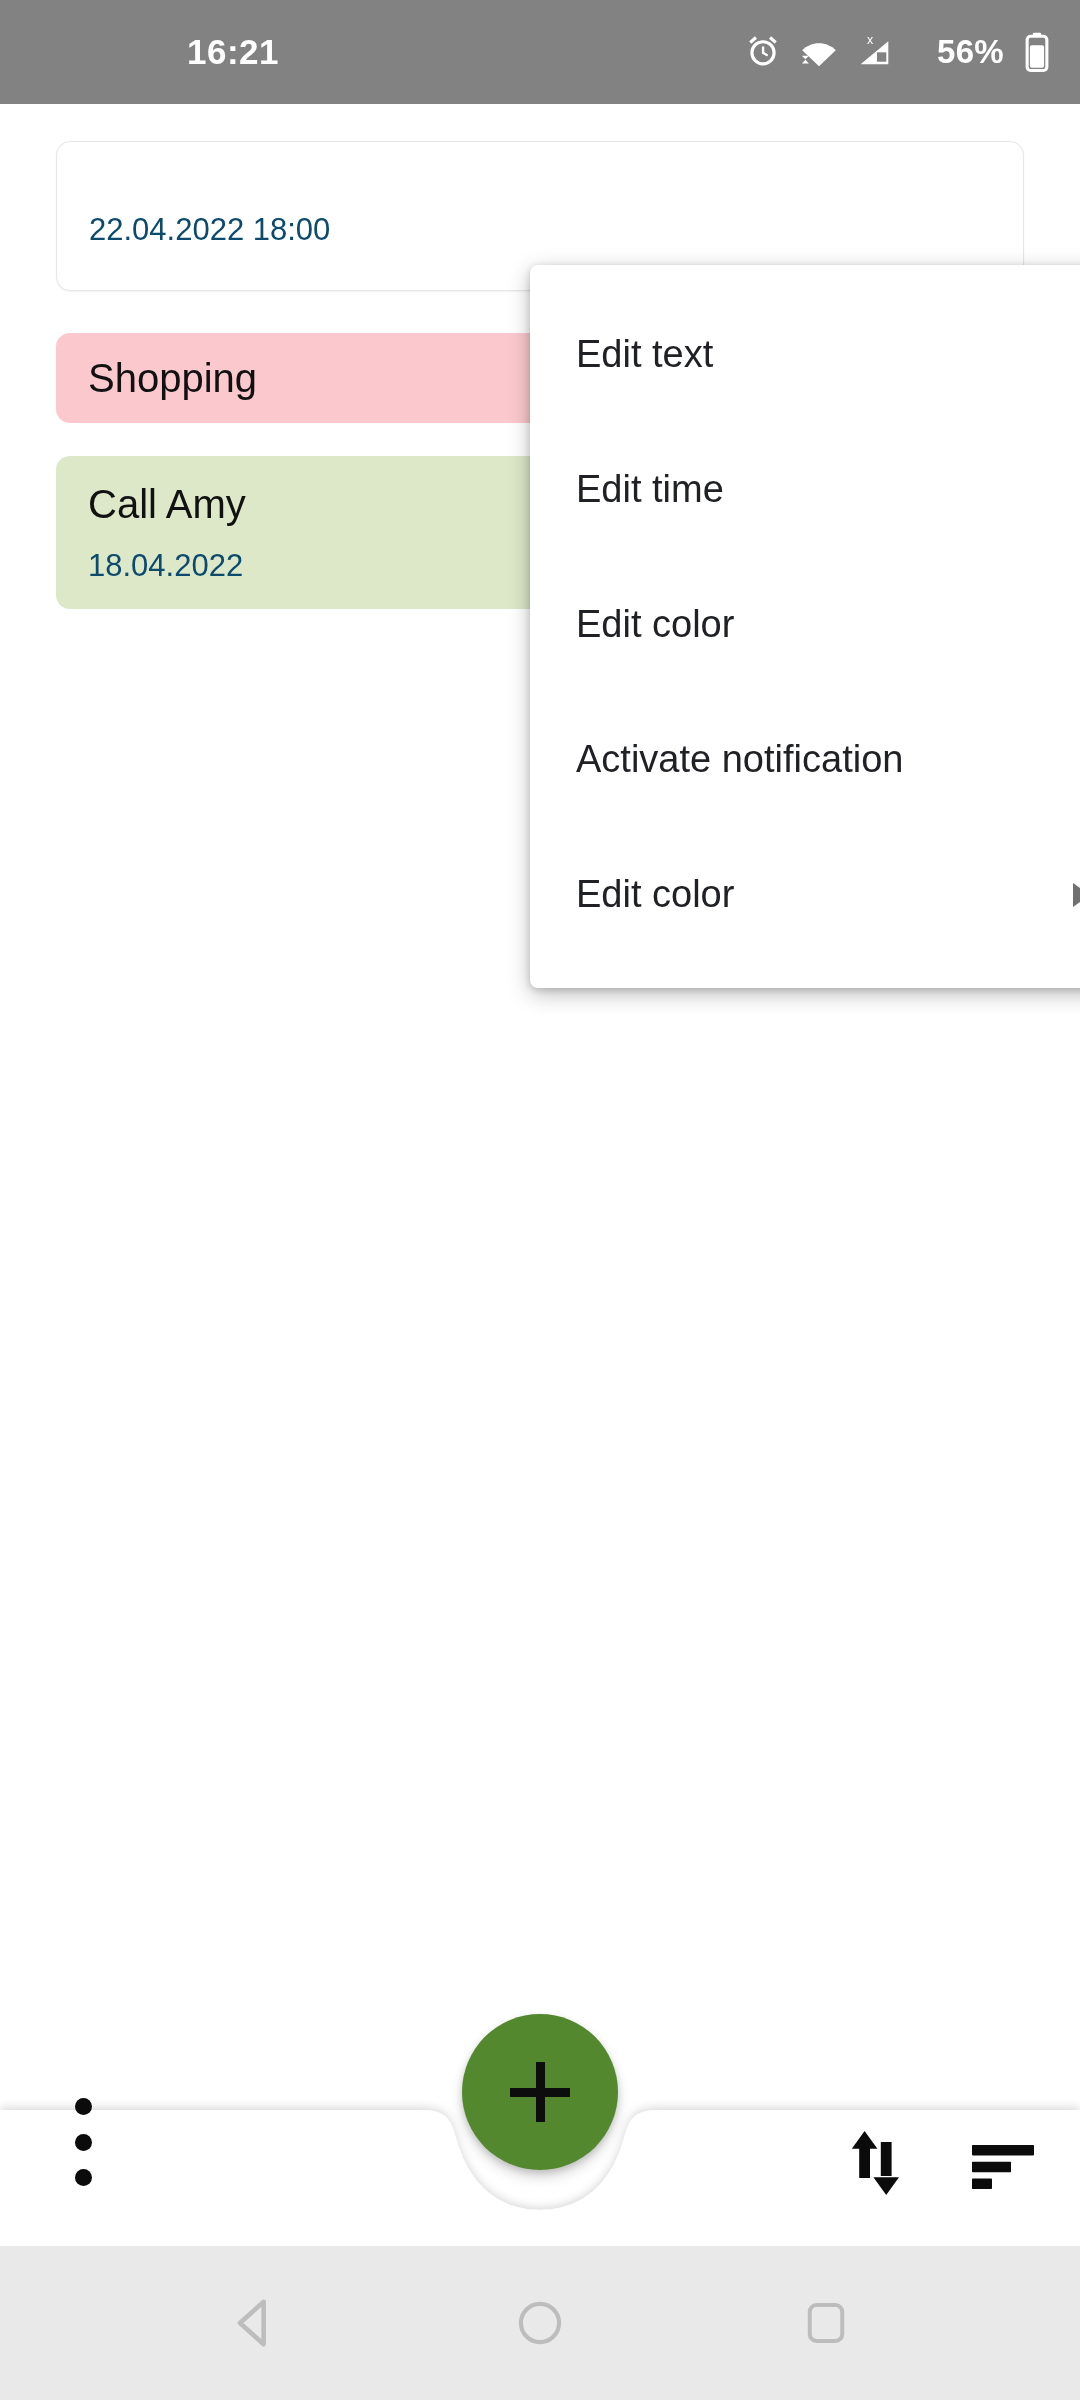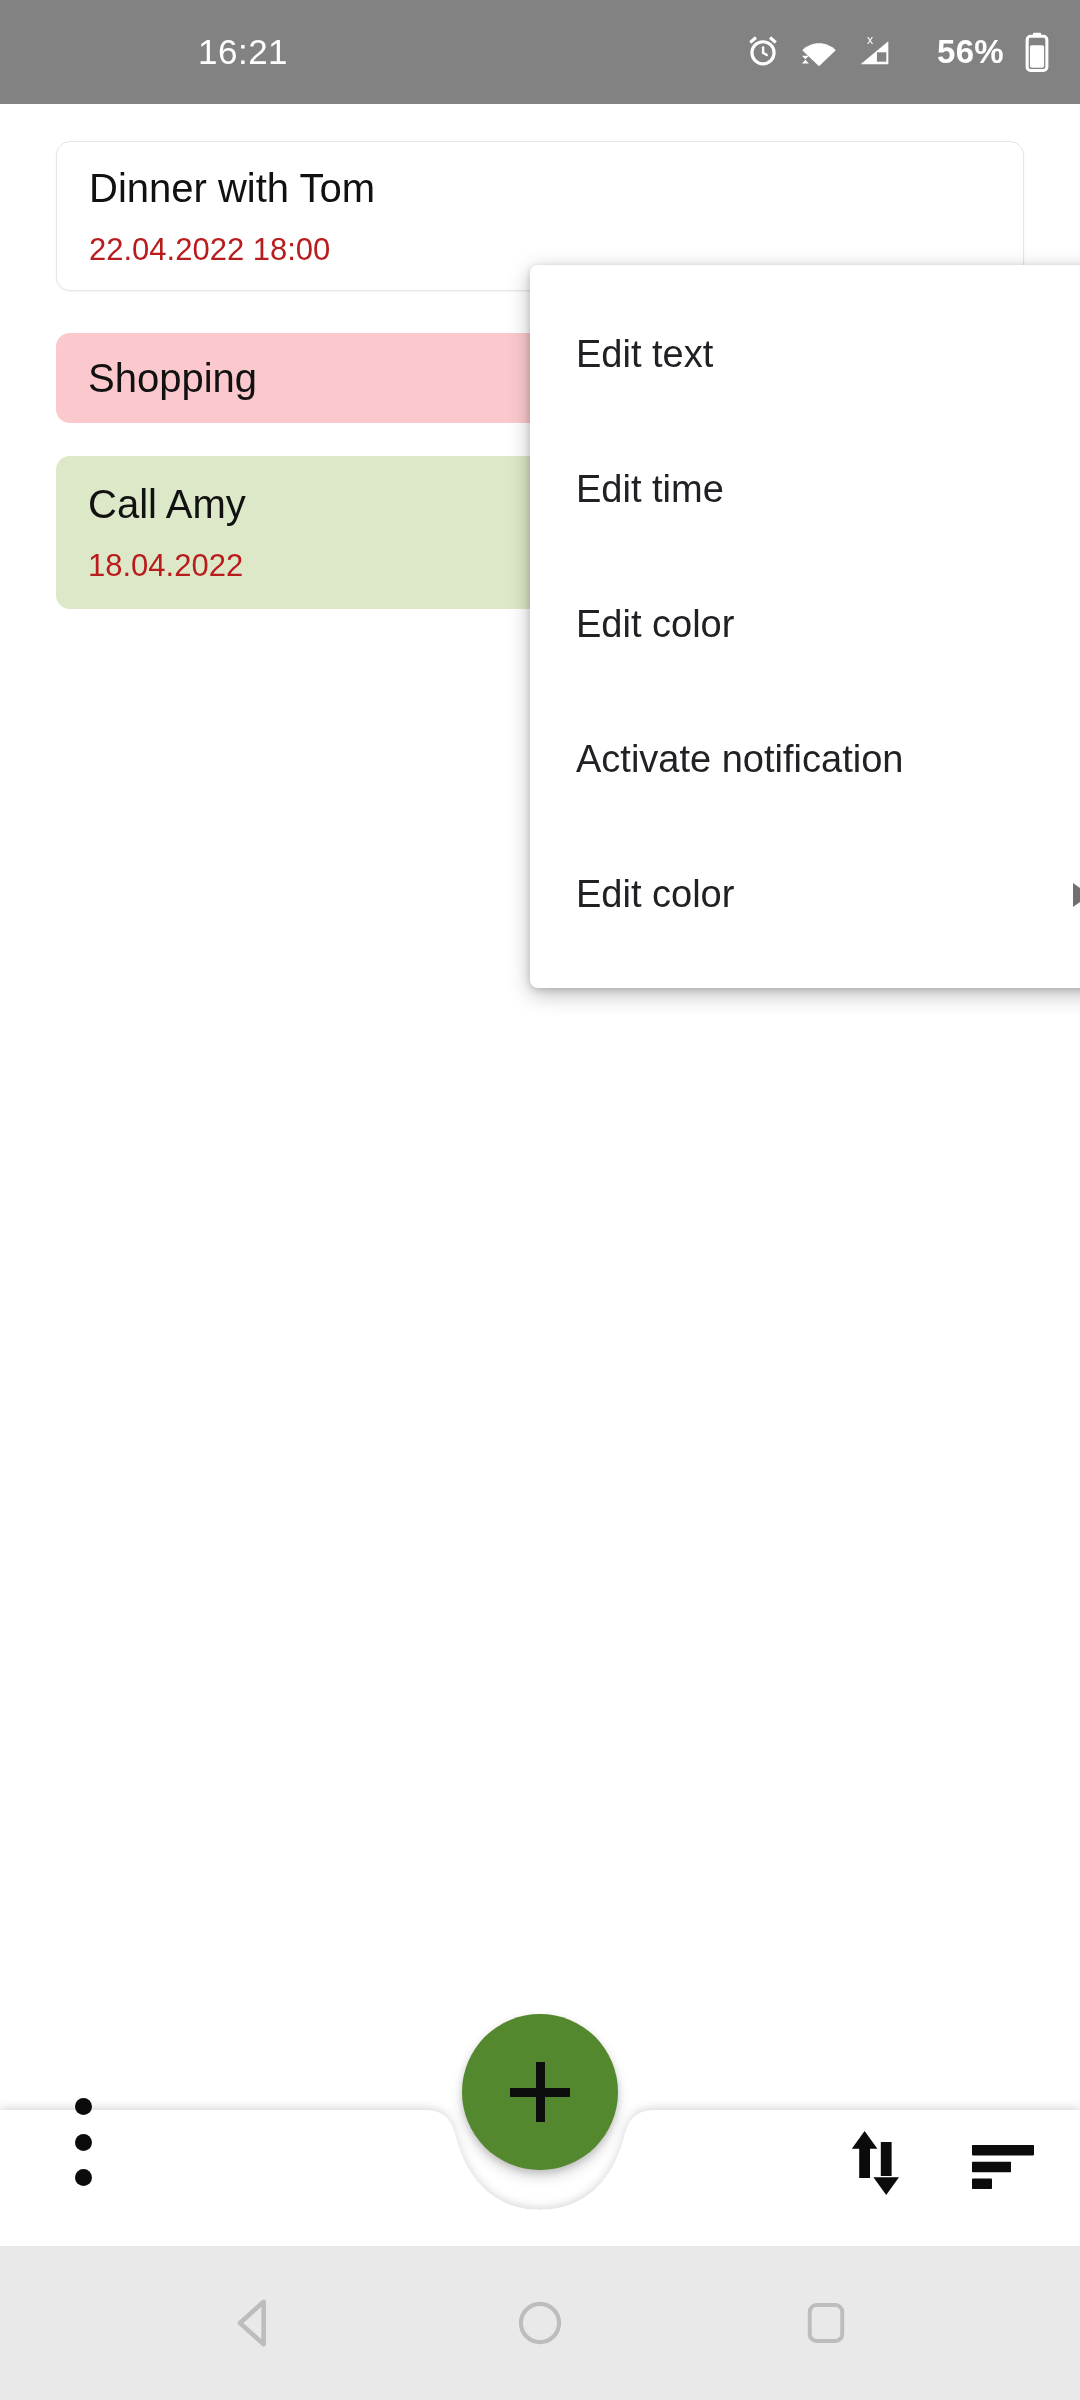--- a/index.html
+++ b/index.html
@@ -11,22 +11,22 @@
   }
   #screen { position:relative; width:1080px; height:2400px; background:#ffffff; }
 
   
   #status-bar {
     position:absolute; left:0; top:0; width:1080px; height:104px;
     background:#828282; color:#ffffff;
     display:flex; align-items:center;
   }
   #status-clock {
-    position:absolute; left:198px; top:50%; transform:translateY(-50%);
-    font-size:35px; font-weight:400; letter-spacing:.5px; color:#ffffff;
+    position:absolute; left:187px; top:50%; transform:translateY(-50%);
+    font-size:35px; font-weight:700; letter-spacing:.5px; color:#ffffff;
   }
   #status-icons {
     position:absolute; right:28px; top:50%; transform:translateY(-50%);
     display:flex; align-items:center; gap:18px;
   }
   .sicon { display:flex; align-items:center; justify-content:center; }
   #battery-pct { font-size:33px; font-weight:700; color:#ffffff; letter-spacing:.3px;margin-left:23px; }
 
   
   #note-list { position:absolute; left:0; top:104px; width:1080px; }
@@ -35,21 +35,21 @@
     border-radius:14px;
     padding:0 32px;
     display:flex; flex-direction:column; justify-content:center;
   }
   .note-card.plain {
     background:#ffffff;
     border:1px solid #e6e6e6;
     box-shadow:0 1px 2px rgba(0,0,0,.05);
   }
   .note-title { font-size:40px; color:#111111; line-height:1.0; }
-  .note-date  { font-size:31px; color:#b91c1c; line-height:1.0; margin-top:26px; }
+  .note-date  { font-size:31px; color:#0c4a6e; line-height:1.0; margin-top:26px; }
 
   
   #context-menu {
     position:absolute; left:530px; top:265px; width:626px; height:723px;
     background:#ffffff; border-radius:8px;
     box-shadow:0 6px 22px rgba(0,0,0,.26), 0 2px 7px rgba(0,0,0,.16);
     padding-top:22px;
     z-index:40;
   }
   .menu-item {
@@ -160,21 +160,20 @@
           <rect x="3.4" y="8.6" width="9.2" height="14.6" rx="1.2" fill="#ffffff"></rect>
         </svg>
       </span>
 
     </div>
   </div>
 
   <div id="note-list">
 
     <div class="note-card plain" style="top:37px; height:150px;">
-      <div class="note-title">Dinner with Tom</div>
       <div class="note-date">22.04.2022 18:00</div>
     </div>
 
     <div class="note-card" style="top:229px; height:90px; background:#fbc9cd;">
       <div class="note-title">Shopping</div>
     </div>
 
     <div class="note-card" style="top:352px; height:153px; background:#dce8c8;">
       <div class="note-title">Call Amy</div>
       <div class="note-date">18.04.2022</div>

